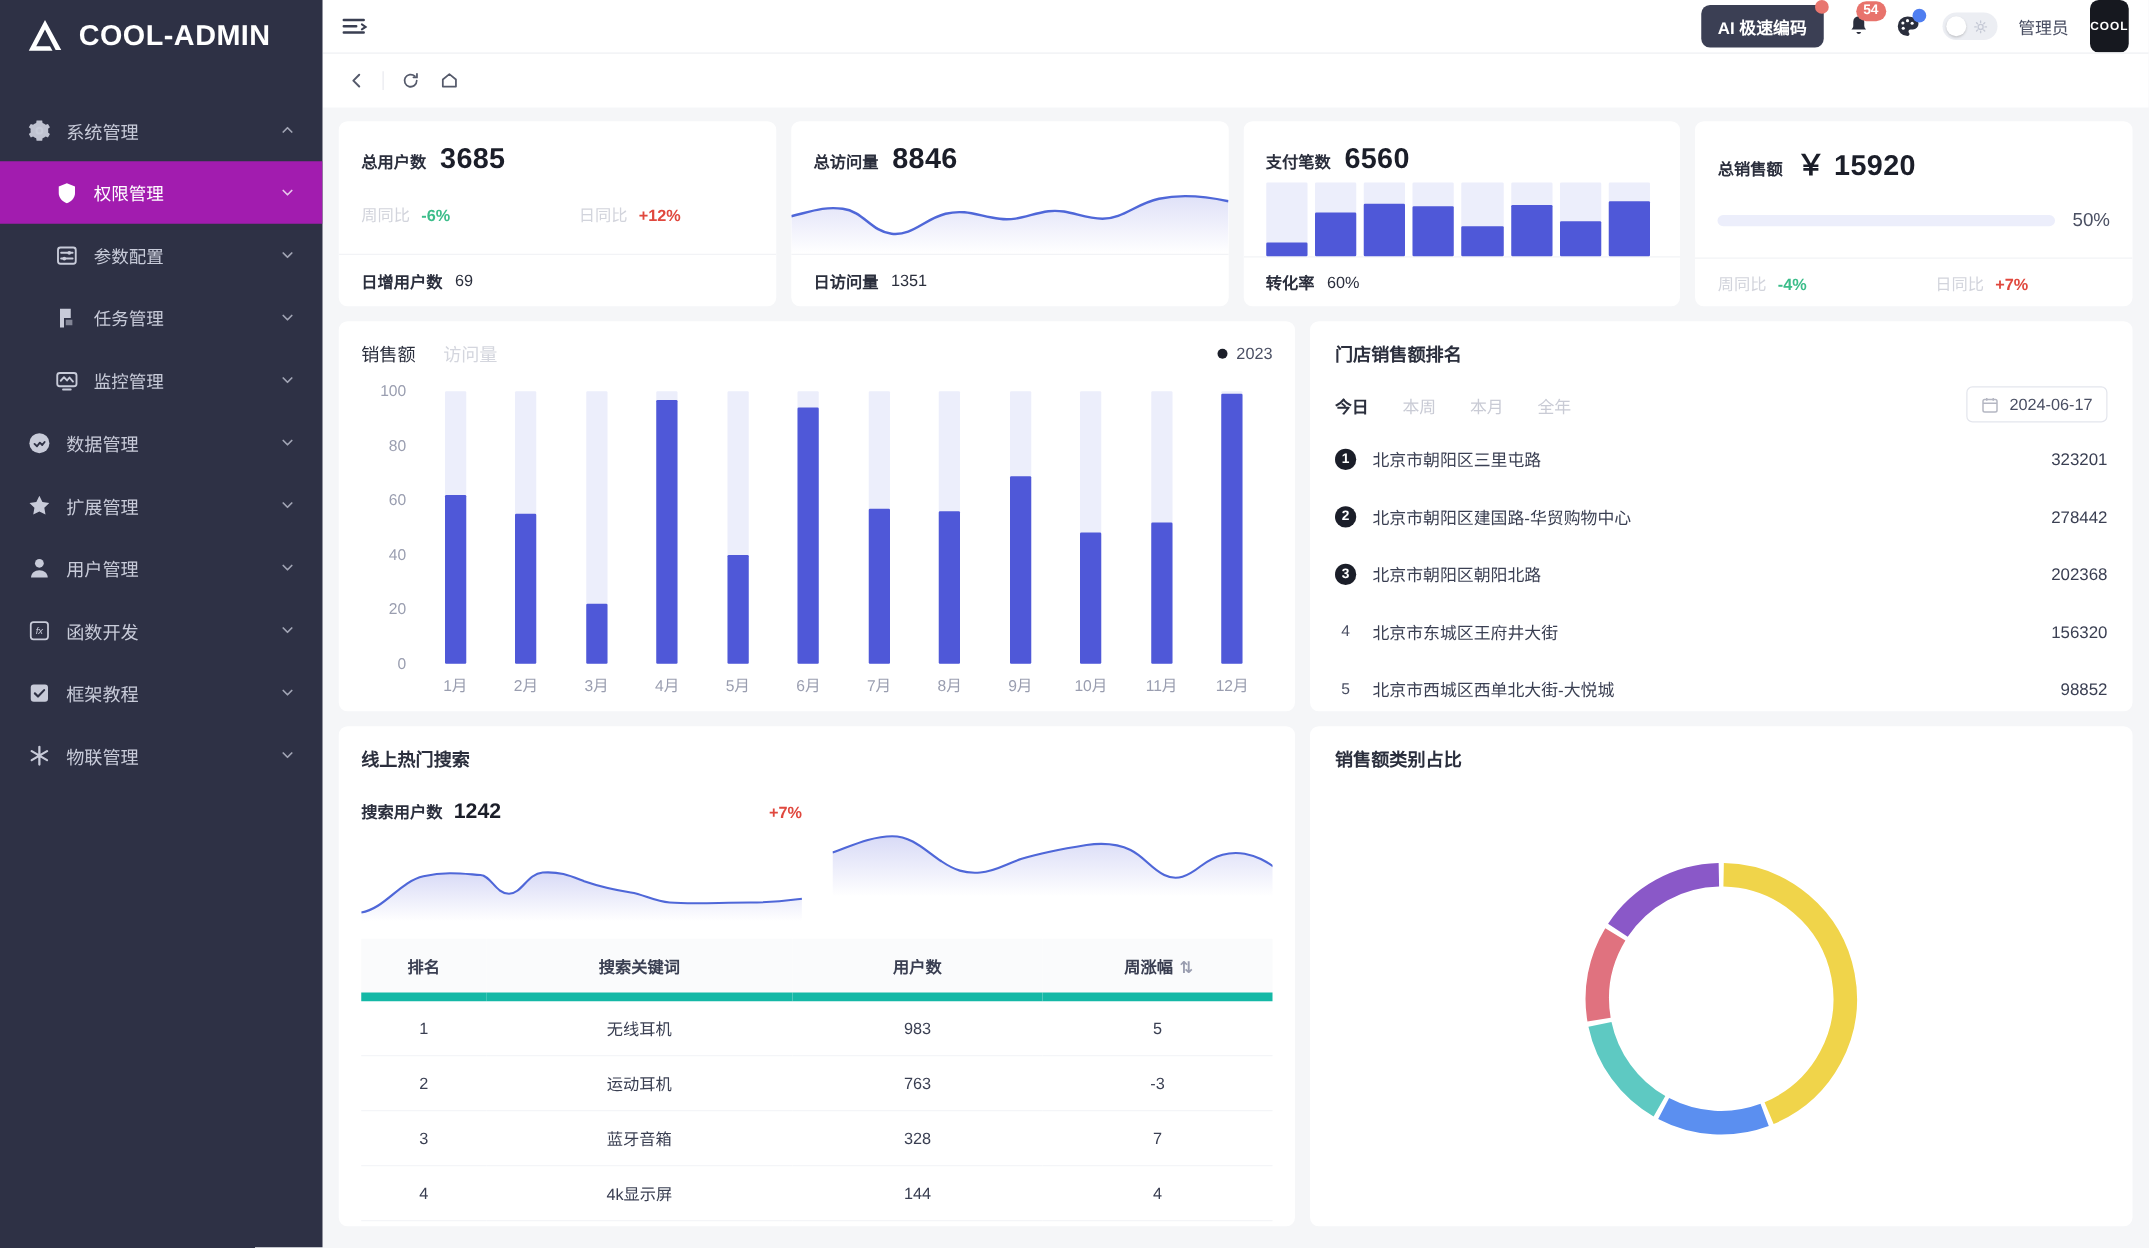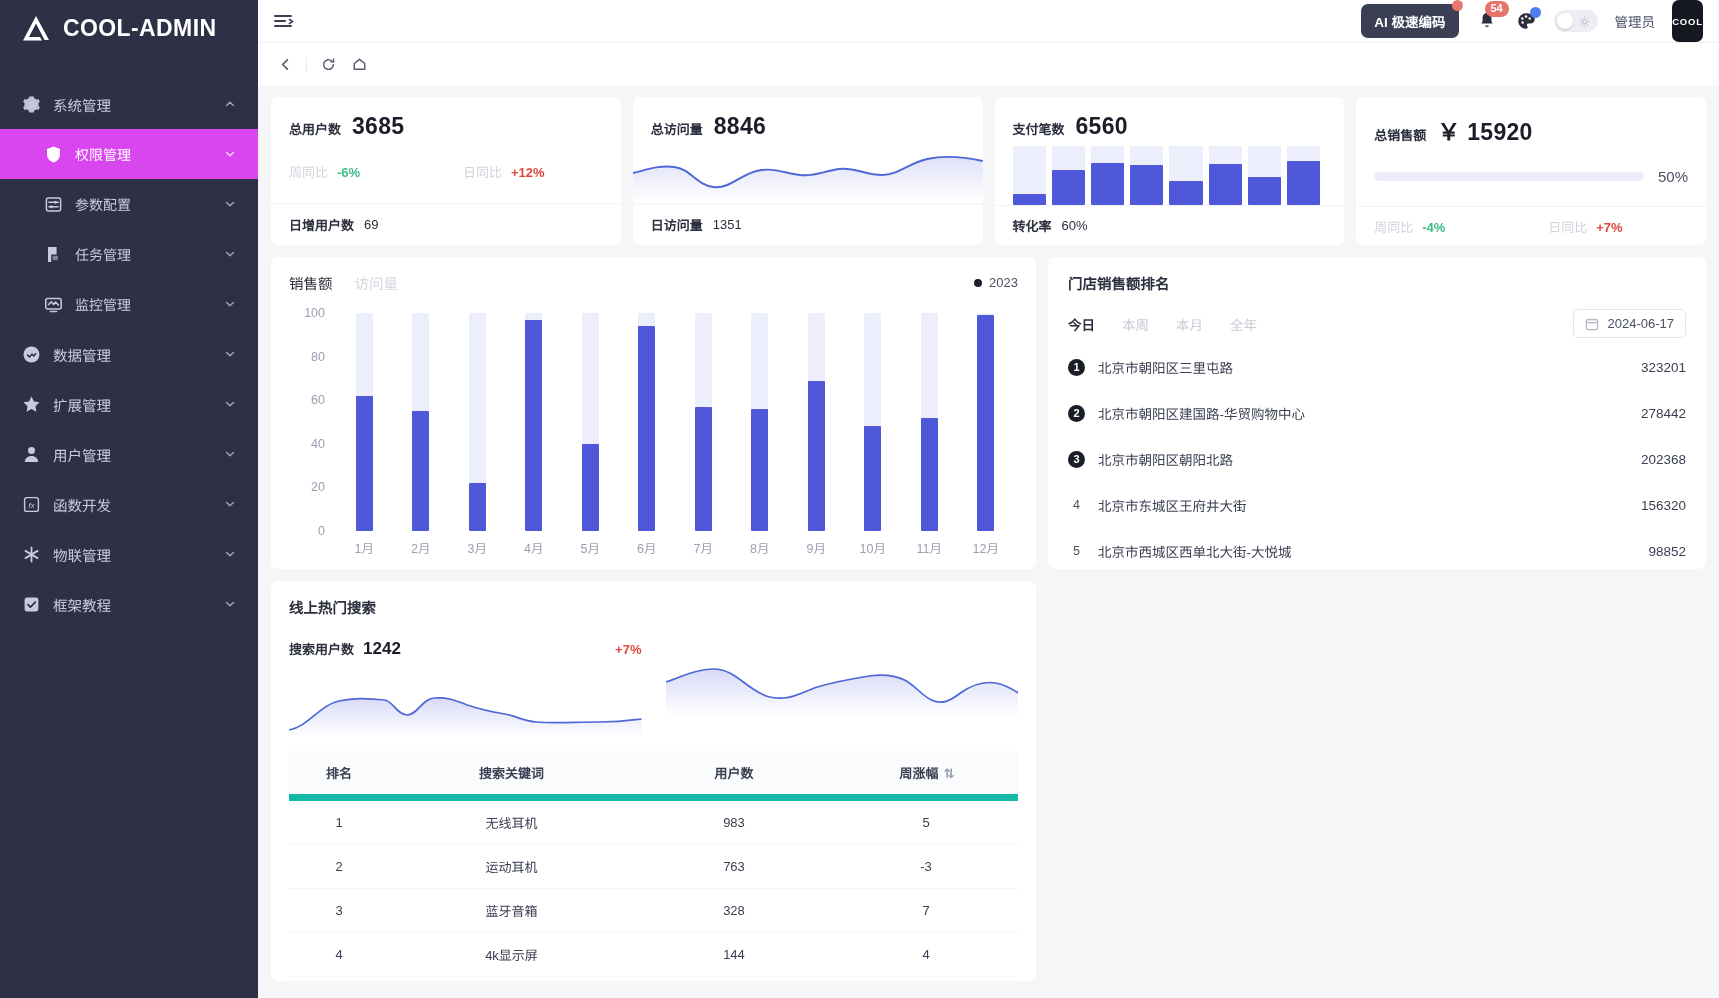--- a/index.html
+++ b/index.html
@@ -15,21 +15,21 @@
   .sidebar { width: 258px; height: 998px; background: #2e3145; flex: 0 0 258px;
              position: relative; overflow: hidden; }
   .brand { height: 56px; display: flex; align-items: center; gap: 11px; padding-left: 20px; }
   .brand-logo { width: 32px; height: 31px; flex: 0 0 32px; }
   .brand-name { color: #fff; font-size: 23px; font-weight: bold; letter-spacing: .4px; }
 
   .nav { margin-top: 23px; }
   .nav-item { height: 50px; display: flex; align-items: center; padding: 0 22px 0 22px;
               color: #c8cbd9; font-size: 14.5px; cursor: pointer; position: relative; }
   .nav-item.sub { padding-left: 44px; font-size: 14px; }
-  .nav-item.active { background: #d946ef; color: #fff; font-family: Liberation Mono, monospace; }
+  .nav-item.active { background: #a21caf; color: #fff; font-family: Liberation Mono, monospace; }
   .nav-icon { width: 19px; height: 19px; flex: 0 0 19px; display: flex;
               align-items: center; justify-content: center; margin-right: 12px; }
   .nav-icon svg { width: 100%; height: 100%; display: block; }
   .nav-label { flex: 1 1 auto; white-space: nowrap; }
   .nav-chev { width: 12px; height: 12px; opacity: .75; flex: 0 0 12px; }
   .nav-chev svg { width: 100%; height: 100%; display: block; }
 
   
   .right { flex: 1 1 auto; display: flex; flex-direction: column;
            height: 998px; overflow: hidden; min-width: 0; }
@@ -321,39 +321,39 @@
           </span>
           <span class="nav-label">函数开发</span>
           <span class="nav-chev">
             <svg viewBox="0 0 12 12" fill="none" stroke="currentColor" stroke-width="1.4" stroke-linecap="round" stroke-linejoin="round">
               <path d="M2.6 4.4 6 7.8 9.4 4.4"></path>
             </svg>
           </span>
         </div>
         <div class="nav-item">
           <span class="nav-icon">
-            <svg viewBox="0 0 19 19" fill="none" stroke="currentColor" stroke-width="1.8" stroke-linecap="round">
-              <path d="M9.5 2.4v14.2M3.4 5.9l12.2 7.2M15.6 5.9L3.4 13.1"></path>
-            </svg>
-          </span>
-          <span class="nav-label">物联管理</span>
-          <span class="nav-chev">
-            <svg viewBox="0 0 12 12" fill="none" stroke="currentColor" stroke-width="1.4" stroke-linecap="round" stroke-linejoin="round">
-              <path d="M2.6 4.4 6 7.8 9.4 4.4"></path>
-            </svg>
-          </span>
-        </div>
-        <div class="nav-item">
-          <span class="nav-icon">
             <svg viewBox="0 0 19 19" fill="currentColor">
               <rect x="2.6" y="2.6" width="13.8" height="13.8" rx="2.4"></rect>
               <path d="M5.9 9.7l2.5 2.5 4.9-5.1" fill="none" stroke="#2e3145" stroke-width="1.7" stroke-linecap="round" stroke-linejoin="round"></path>
             </svg>
           </span>
           <span class="nav-label">框架教程</span>
+          <span class="nav-chev">
+            <svg viewBox="0 0 12 12" fill="none" stroke="currentColor" stroke-width="1.4" stroke-linecap="round" stroke-linejoin="round">
+              <path d="M2.6 4.4 6 7.8 9.4 4.4"></path>
+            </svg>
+          </span>
+        </div>
+        <div class="nav-item">
+          <span class="nav-icon">
+            <svg viewBox="0 0 19 19" fill="none" stroke="currentColor" stroke-width="1.8" stroke-linecap="round">
+              <path d="M9.5 2.4v14.2M3.4 5.9l12.2 7.2M15.6 5.9L3.4 13.1"></path>
+            </svg>
+          </span>
+          <span class="nav-label">物联管理</span>
           <span class="nav-chev">
             <svg viewBox="0 0 12 12" fill="none" stroke="currentColor" stroke-width="1.4" stroke-linecap="round" stroke-linejoin="round">
               <path d="M2.6 4.4 6 7.8 9.4 4.4"></path>
             </svg>
           </span>
         </div>
       </nav>
   </aside>
 
   <div class="right">
@@ -749,17 +749,29 @@
                 <tr>
                   <td>4</td>
                   <td>4k显示屏</td>
                   <td>144</td>
                   <td>4</td>
                 </tr>
               </tbody>
           </table>
         </div>
 
+        <div class="card donut-card">
+          <div class="donut-title">销售额类别占比</div>
+          <div class="donut-wrap" id="donut">
+              <svg viewBox="0 0 240 240" width="238" height="238">
+                <path d="M121.91974423996896 20.018428787835575 A100 100 0 0 1 158.59060423243184 212.25380894562466" fill="none" stroke="#f0d44a" stroke-width="19"></path>
+                <path d="M155.02073812594674 213.66721892483974 A100 100 0 0 1 73.51579542753802 208.5393625754416" fill="none" stroke="#5b8ff0" stroke-width="19"></path>
+                <path d="M70.15122602461693 206.68967489356027 A100 100 0 0 1 22.149101489822158 140.62041853966298" fill="none" stroke="#5ec9c2" stroke-width="19"></path>
+                <path d="M21.42965309111463 136.84893795650024 A100 100 0 0 1 34.55411698671925 68.04808881204909" fill="none" stroke="#e0727f" stroke-width="19"></path>
+                <path d="M36.611417793283195 64.80630146879415 A100 100 0 0 1 118.08025576003095 20.018428787835575" fill="none" stroke="#8a58c8" stroke-width="19"></path>
+              </svg>
+            </div>
+        </div>
       </section>
 
     </main>
   </div>
 </div>
 
 </body></html>

